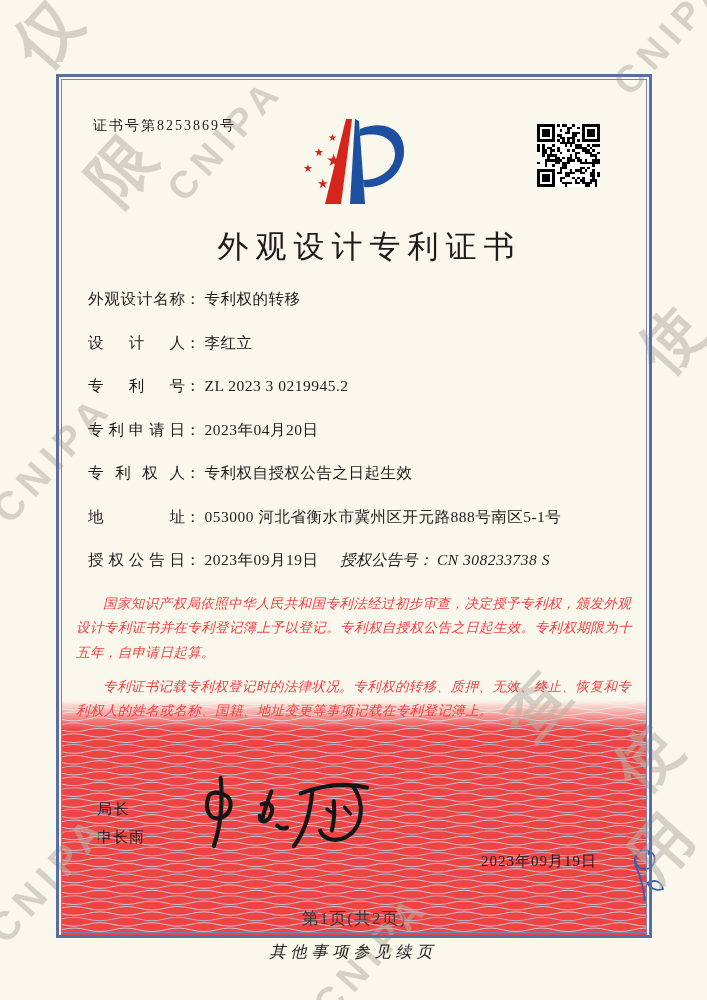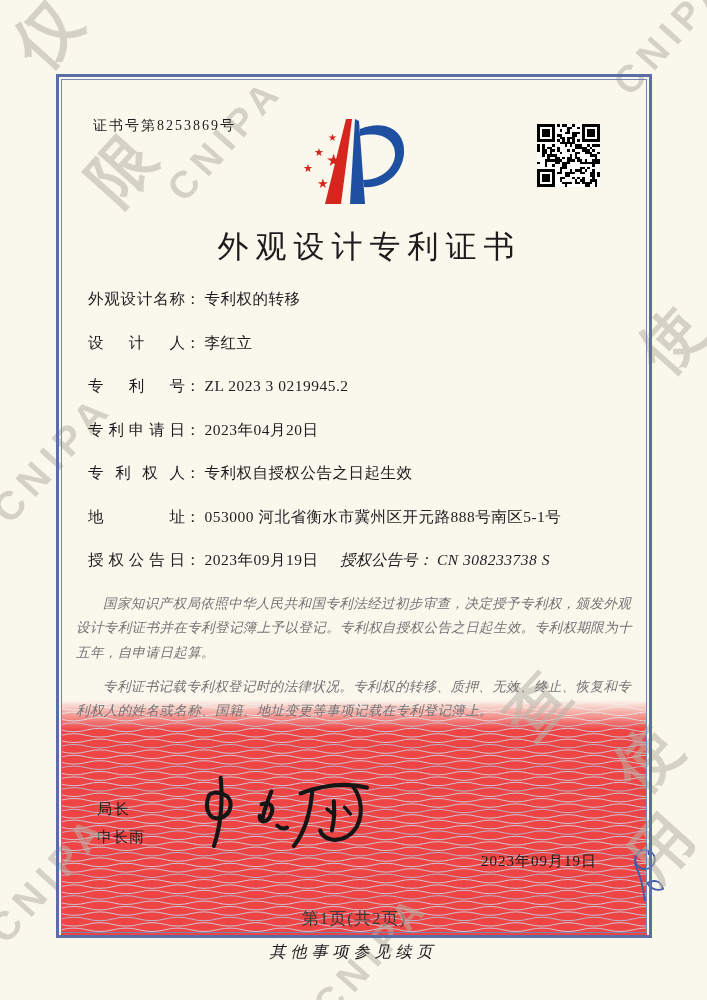--- a/index.html
+++ b/index.html
@@ -23,21 +23,21 @@
   .qr{position:absolute;left:537px;top:124px;width:63px;height:63px;z-index:4;}
   .title{position:absolute;left:0;top:210px;width:100%;margin:16px;text-align:center;font-size:31px;font-weight:normal;
          letter-spacing:7px;z-index:4;}
   .fields{position:absolute;left:88px;top:289px;width:540px;z-index:4;font-size:15.5px;}
   .frow{position:relative;height:43.5px;white-space:nowrap;}
   .flabel{display:inline-block;width:97px;text-align:justify;text-align-last:justify;}
   .fcolon{display:inline-block;margin-right:4px;}
   .fvalue{letter-spacing:.5px;}
   .fpair2{position:absolute;left:252px;top:0;font-style:italic;}
   .paras{position:absolute;left:76px;top:592px;width:557px;z-index:4;font-size:13.5px;line-height:1.8;
-         font-style:italic;letter-spacing:.4px;color:#737373;}
+         font-style:italic;letter-spacing:.4px;color:#ef4444;}
   .paras p{margin:0 0 10px 0;text-indent:2em;}
   .director-title{position:absolute;left:36px;top:100px;font-size:15px;letter-spacing:2px;z-index:4;}
   .director-name{position:absolute;left:36px;top:128px;font-size:15px;letter-spacing:1px;z-index:4;}
   .signature{position:absolute;left:138px;top:72px;width:176px;height:78px;z-index:4;}
   .issue-date{position:absolute;left:420px;top:152px;font-size:15px;letter-spacing:1px;z-index:4;}
   .page-info{position:absolute;left:0;top:207px;width:100%;text-align:center;font-size:17px;color:#3a3a3a;
              letter-spacing:1px;z-index:4;}
   .ornament{position:absolute;left:556px;top:143px;width:55px;height:60px;z-index:4;}
   .continuation{position:absolute;left:0;top:942px;width:100%;text-align:center;font-size:16px;font-style:italic;
                 letter-spacing:5px;z-index:4;}

